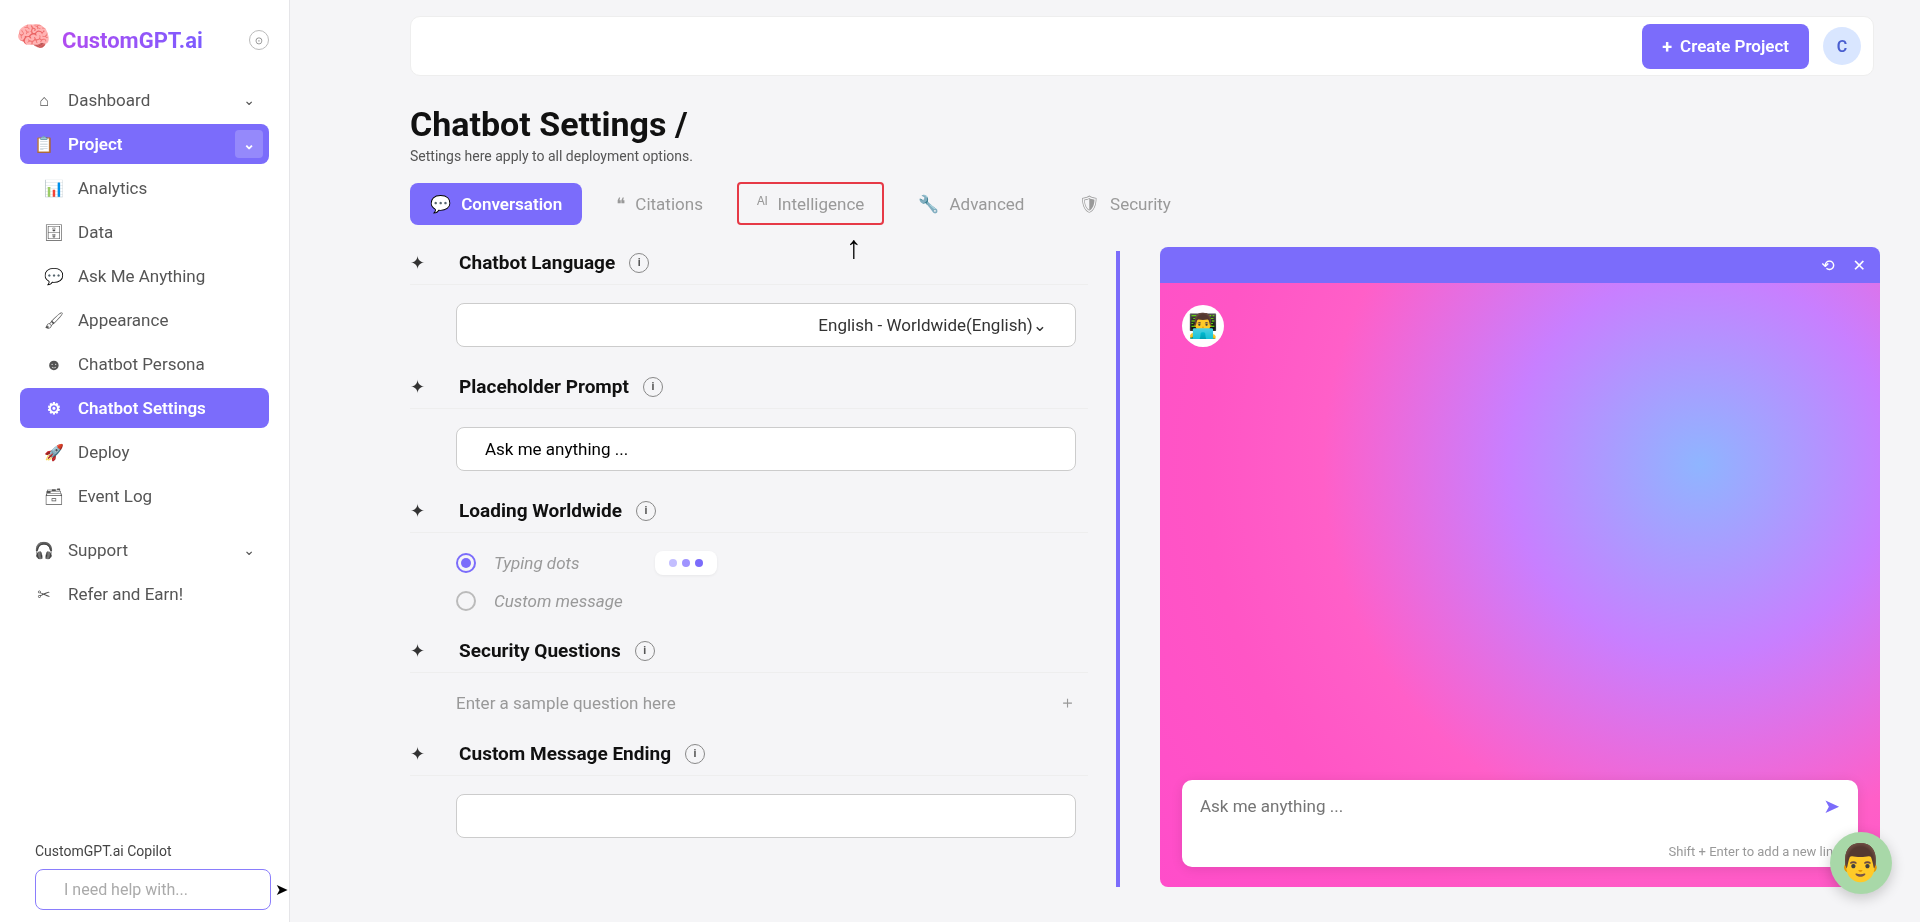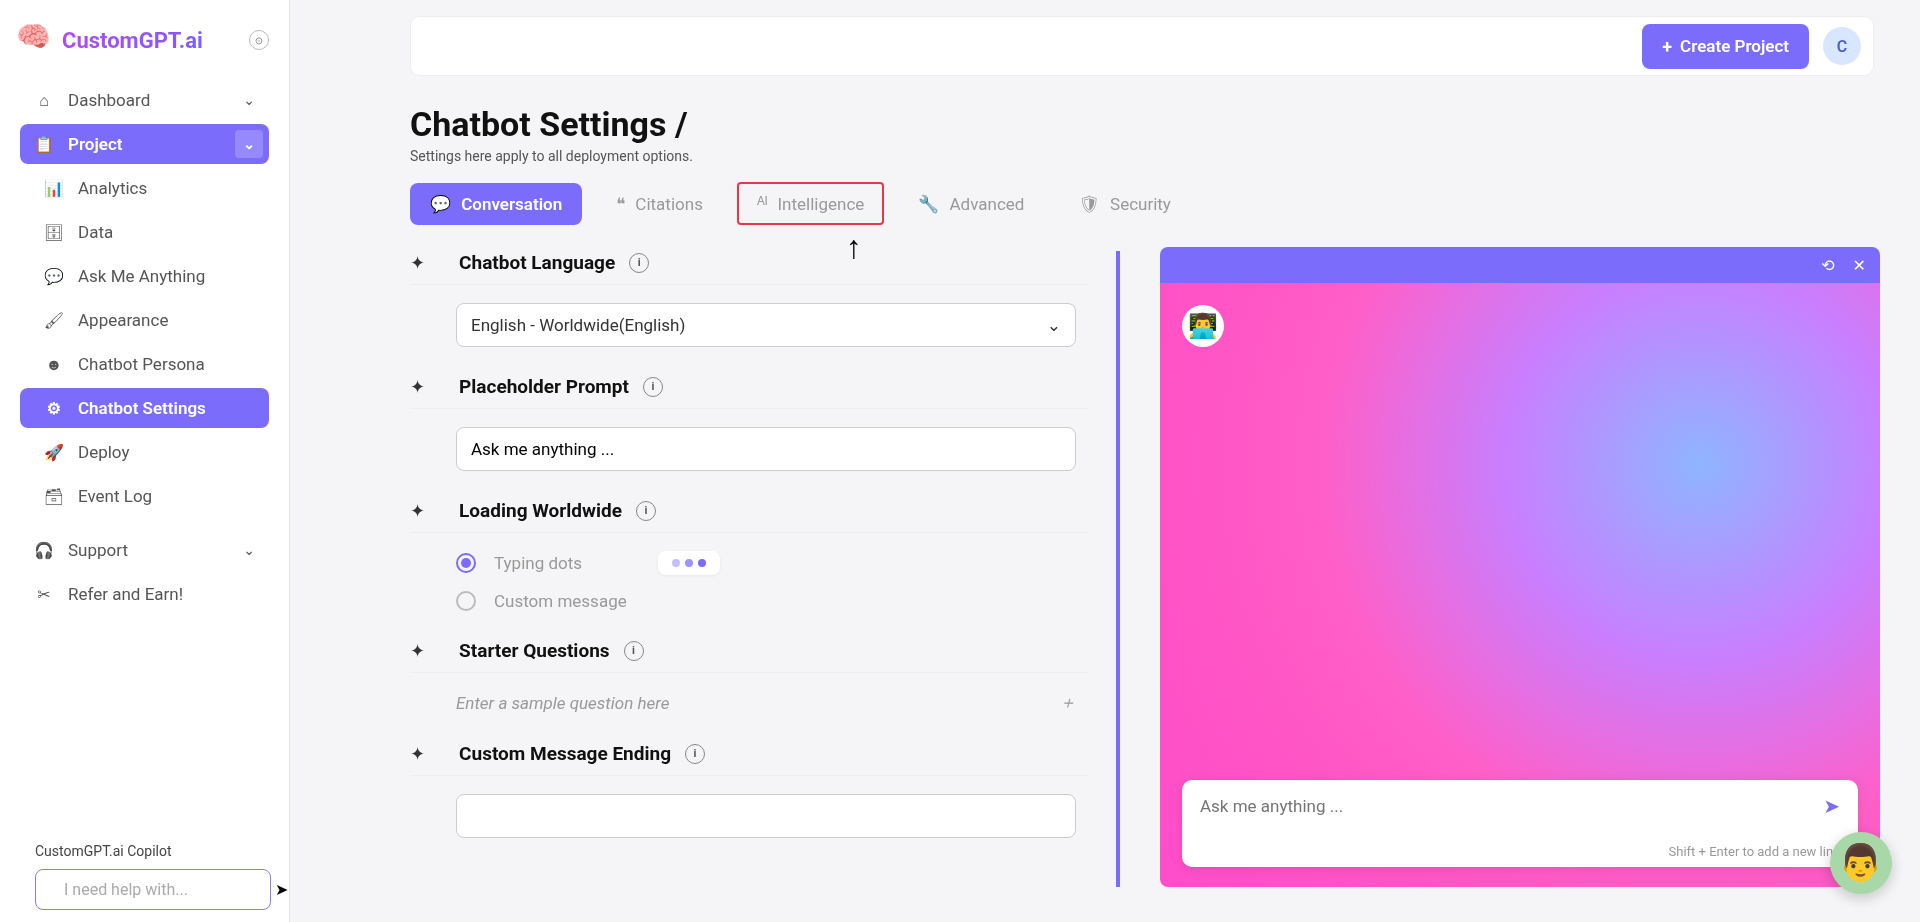--- a/index.html
+++ b/index.html
@@ -38,33 +38,33 @@
 .tab.active{background:#7b6cfb;color:#fff;font-weight:600;}
 .tab.highlight{border:2px solid #e63946;border-radius:4px;padding:9px 18px;}
 .arrow-up{position:absolute;font-size:32px;color:#000;font-weight:300;}
 .content{display:flex;gap:40px;position:relative;}
 .left-col{width:710px;border-right:4px solid #7b6cfb;padding-right:28px;}
 .section{margin-bottom:28px;}
 .section-head{display:flex;align-items:center;gap:14px;padding-bottom:10px;border-bottom:1px solid #eee;margin-bottom:18px;}
 .section-title{font-size:19px;font-weight:700;color:#111;margin-left:20px;}
 .diamond{font-size:18px;color:#333;}
 .info{width:20px;height:20px;border:1.5px solid #888;border-radius:50%;display:inline-flex;align-items:center;justify-content:center;font-size:11px;color:#555;font-weight:700;}
-.select,.textin{width:100%;max-width:620px;margin-left:46px;border:1px solid #ccc;border-radius:8px;padding:11px 14px;font-size:17px;color:#333;display:flex;align-items:center;justify-content:space-between;background:#fff;}
+.select,.textin{width:100%;max-width:620px;margin-left:46px;border:1px solid #ccc;border-radius:8px;padding:11px 28px;font-size:17px;color:#333;display:flex;align-items:center;justify-content:flex-end;background:#fff;}
 .textin input{border:none;outline:none;width:100%;font-size:17px;}
 .radio-row{display:flex;align-items:center;gap:18px;margin-left:46px;margin-bottom:16px;}
 .radio{width:20px;height:20px;border:2px solid #7b6cfb;border-radius:50%;display:flex;align-items:center;justify-content:center;}
 .radio.checked::after{content:"";width:10px;height:10px;background:#7b6cfb;border-radius:50%;}
 .radio.unchecked{border-color:#bbb;}
-.radio-label{font-size:17px;color:#999;}
+.radio-label{font-size:17px;color:#999;font-style:italic;}
 .dots-preview{background:#fff;border-radius:8px;padding:8px 14px;display:flex;gap:5px;box-shadow:0 1px 3px rgba(0,0,0,.06);}
 .dot{width:8px;height:8px;border-radius:50%;background:#c3beff;}
 .dot:nth-child(2){background:#9f93ff;}
 .dot:nth-child(3){background:#7b6cfb;}
 .custom-msg-in{flex:1;border:1px solid #ddd;border-radius:8px;padding:11px 14px;font-size:17px;color:#999;max-width:410px;}
-.starter-in{width:100%;max-width:620px;margin-left:46px;display:flex;align-items:center;justify-content:space-between;color:#999;font-size:17px;font-style:italic;}
+.starter-in{width:100%;max-width:620px;margin-left:46px;display:flex;align-items:center;justify-content:space-between;color:#999;font-size:17px;}
 .right-col{width:720px;margin-top:-4px;}
 .preview{border-radius:8px;overflow:hidden;height:640px;display:flex;flex-direction:column;}
 .preview-header{background:#7b6cfb;height:36px;display:flex;justify-content:flex-end;align-items:center;padding:0 14px;gap:18px;color:#fff;}
 .preview-body{flex:1;background:radial-gradient(circle at 75% 30%,#8fb5ff 0%,#c87fff 28%,#ff5fc8 55%,#ff55c5 72%,#ff4dca 100%);position:relative;padding:18px;}
 .chat-avatar{width:42px;height:42px;border-radius:50%;background:#fff;background-size:cover;margin:4px;overflow:hidden;display:flex;align-items:center;justify-content:center;font-size:24px;}
 .chat-input{position:absolute;bottom:20px;left:22px;right:22px;background:#fff;border-radius:10px;padding:14px 18px 8px;box-shadow:0 2px 12px rgba(0,0,0,.1);}
 .chat-input-row{display:flex;align-items:center;justify-content:space-between;}
 .chat-input-row input{border:none;outline:none;font-size:17px;flex:1;}
 .chat-input .hint{text-align:right;font-size:13px;color:#999;margin-top:26px;}
 .send-ico{color:#7b6cfb;font-size:20px;}
@@ -235,21 +235,21 @@
           </div>
           <div class="radio-row">
             <span class="radio unchecked"></span>
             <span class="radio-label">Custom message</span>
           </div>
         </div>
 
         <div class="section">
           <div class="section-head">
             <span class="diamond">✦</span>
-            <span class="section-title">Starter Questions</span>
+            <span class="section-title">Security Questions</span>
             <span class="info">i</span>
           </div>
           <div class="starter-in">
             <span>Enter a sample question here</span>
             <span>＋</span>
           </div>
         </div>
 
         <div class="section">
           <div class="section-head">

